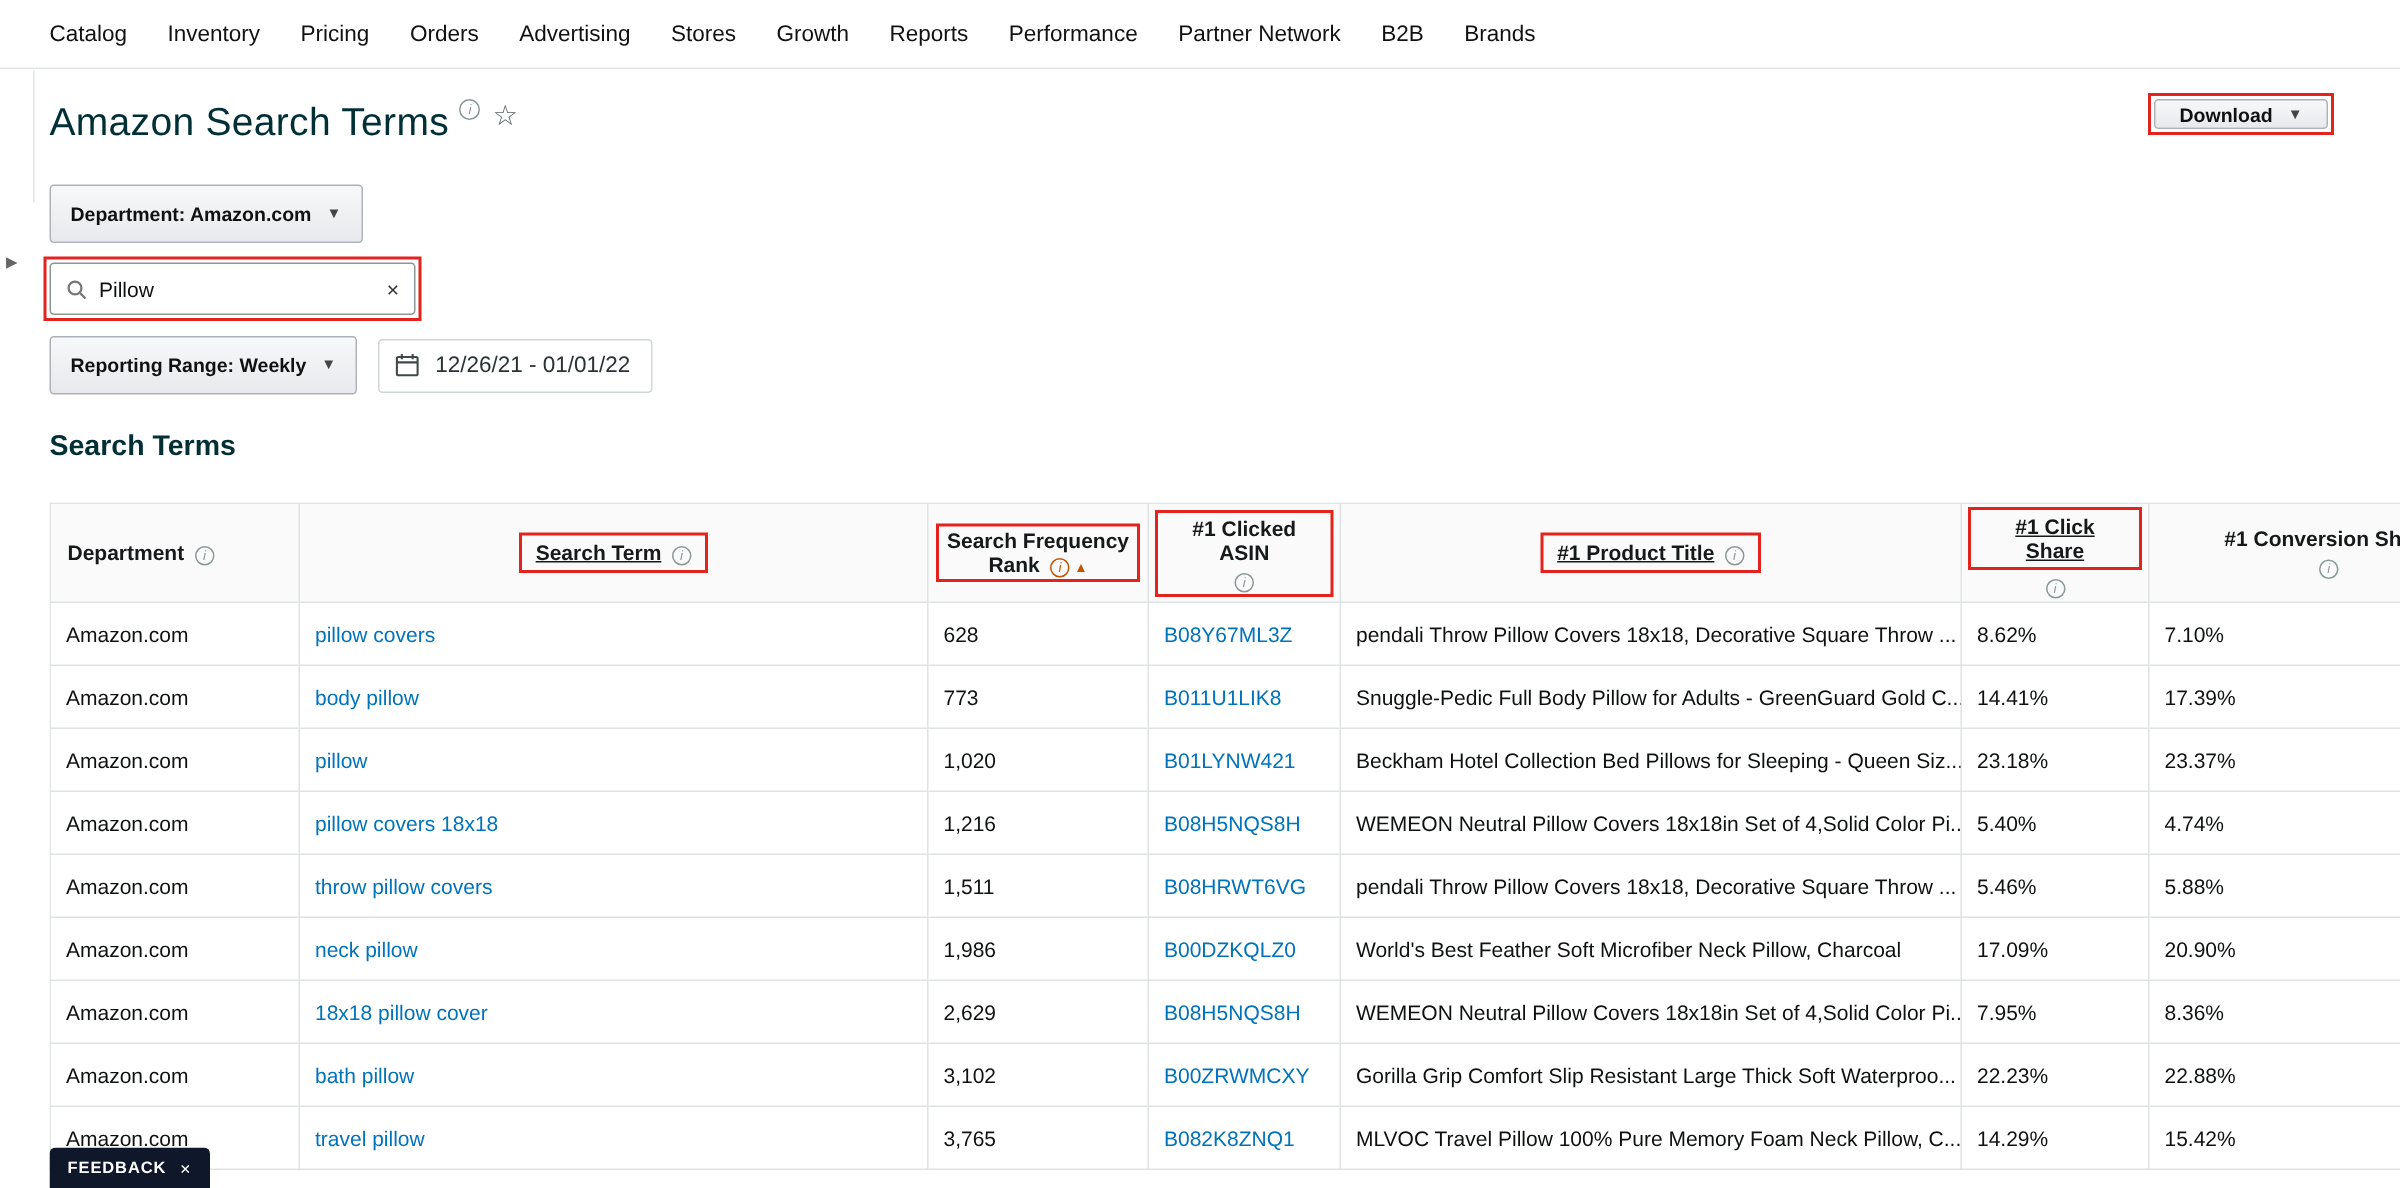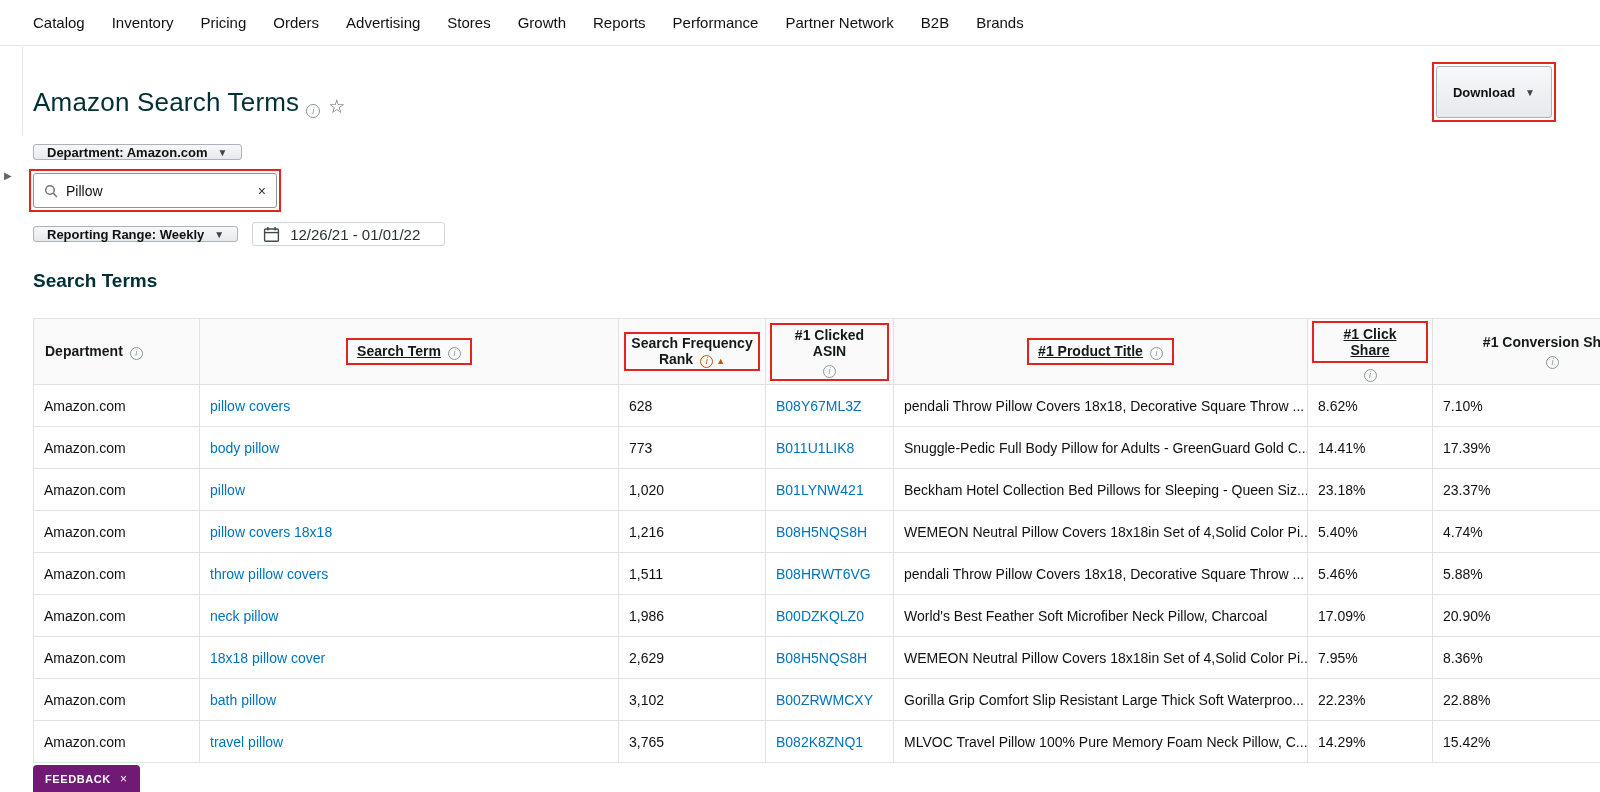--- a/index.html
+++ b/index.html
@@ -17,21 +17,21 @@
   .topnav nav { display: flex; gap: 27px; }
   .nav-item { font-size: 15px; color: #111; text-decoration: none; cursor: pointer; white-space: nowrap; text-align: right; }
 
   
   .left-divider { position: absolute; left: 22px; top: 47px; height: 88px; border-left: 1px solid #e3e6e6; }
   .collapse-arrow { position: absolute; left: 4px; top: 170px; font-size: 10px; color: #666; cursor: pointer; }
 
   
   .page { padding: 20px 0 0 33px; }
 
-  .title-row { display: flex; align-items: flex-end; margin-bottom: 26px; padding-right: 48px; }
+  .title-row { display: flex; align-items: flex-start; margin-bottom: 26px; padding-right: 48px; }
   h1.page-title { font-size: 26px; font-weight: 400; color: #002f36; letter-spacing: .2px; }
   .info-i {
     display: inline-flex; align-items: center; justify-content: center;
     width: 13px; height: 13px; border: 1px solid #8b9898; border-radius: 50%;
     font-size: 9px; font-style: italic; font-weight: 400; color: #8b9898;
     margin-left: 7px; flex: 0 0 auto; line-height: 1;
   }
   .title-row .info-i { width: 14px; height: 14px; }
   .star-icon { font-size: 19px; color: #5a6466; margin-left: 8px; cursor: pointer; }
   .spacer { flex: 1; }
@@ -40,28 +40,28 @@
   .red-box { position: relative; display: inline-block; }
   .red-box::after {
     content: ""; position: absolute; inset: -4px;
     border: 2px solid #e3231d; pointer-events: none;
   }
   .annot { border: 2px solid #e3231d; }
 
   
   .btn {
     display: inline-flex; align-items: center; gap: 10px;
-    height: 16px; padding: 0 13px;
+    height: 39px; padding: 0 13px;
     background: linear-gradient(#f7f8fa, #e7e9ec);
     border: 1px solid #adb1b8; border-radius: 3px;
     font-family: inherit; font-size: 13px; font-weight: 700; color: #0f1111;
     cursor: pointer; white-space: nowrap;
   }
   .btn .caret { font-size: 10px; color: #444; }
-  .btn-download { height: 52px; padding: 0 16px; }
+  .btn-download { height: 20px; padding: 0 16px; }
 
   .filter-row { display: flex; align-items: center; gap: 14px; margin-bottom: 13px; }
   .filter-row.search-row { margin-bottom: 14px; }
 
   
   .search-input {
     display: flex; align-items: center; gap: 8px;
     width: 244px; height: 35px; padding: 0 10px;
     border: 1px solid #8d9696; border-radius: 3px; background: #fff;
   }
@@ -69,21 +69,21 @@
     flex: 1; min-width: 0; border: none; outline: none;
     font-family: inherit; font-size: 14px; color: #0f1111; background: transparent;
   }
   .search-input input::placeholder { color: #6f7373; }
   .search-input.secondary { border-color: #aab7b8; }
   .clear-x { font-size: 14px; color: #333; cursor: pointer; line-height: 1; }
 
   
   .date-picker {
     display: inline-flex; align-items: center; gap: 10px;
-    height: 24px; padding: 0 24px 0 10px;
+    height: 36px; padding: 0 14px 0 10px;
     border: 1px solid #d0d5d5; border-radius: 3px; background: #fff;
     font-size: 15px; color: #2a3233; cursor: pointer;
   }
 
   h2.section-title { font-size: 19px; font-weight: 700; color: #002f36; margin: 24px 0 26px 0; }
   .viewing { font-size: 13px; color: #202425; margin-bottom: 9px; }
   .viewing b { font-weight: 700; }
 
   
   .table-clip { width: 1567px; overflow: hidden; }
@@ -102,21 +102,21 @@
   .th-sorted { color: #c45500; }
   .th-sorted .info-i { border-color: #c45500; color: #c45500; }
   .sort-arrow { font-size: 9px; color: #c45500; margin-left: 3px; }
   .hdr-sub-icon { display: block; text-align: center; margin-top: 2px; }
   .hdr-sub-icon .info-i { margin-left: 0; }
 
   
   .feedback-btn {
     position: fixed; left: 33px; bottom: 0; z-index: 5;
     display: inline-flex; align-items: center; gap: 9px;
-    background: #701a75; color: #fff; border: none; cursor: pointer;
+    background: #0f172a; color: #fff; border: none; cursor: pointer;
     font-family: inherit; font-size: 11px; font-weight: 700; letter-spacing: .6px;
     padding: 7px 12px 6px 12px; border-radius: 4px 4px 0 0;
   }
   .feedback-btn .fb-x { font-size: 12px; font-weight: 400; }
 </style>
 </head>
 <body>
 
 <header class="topnav">
   <nav id="nav-items">

